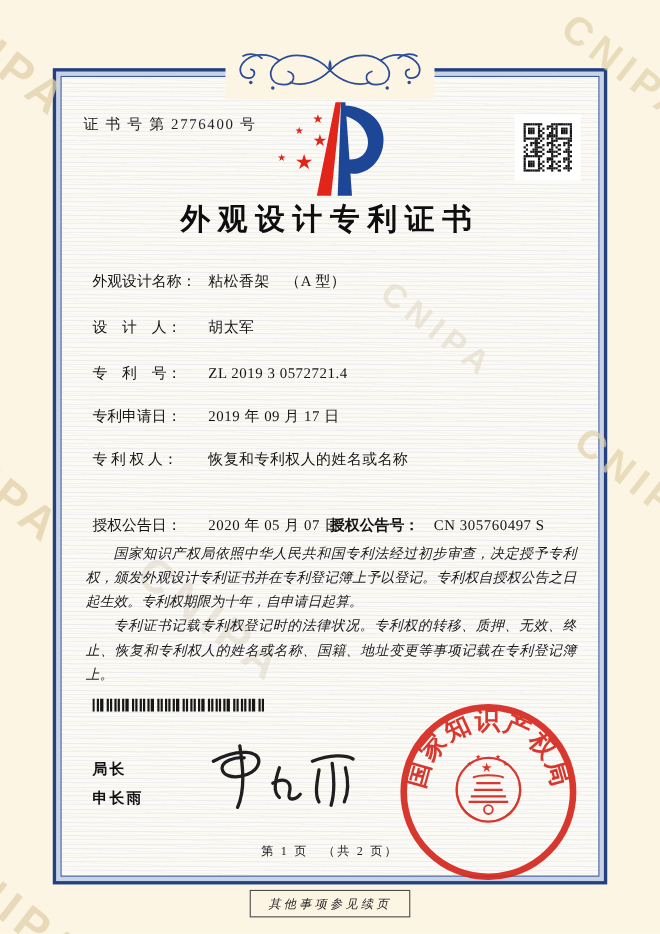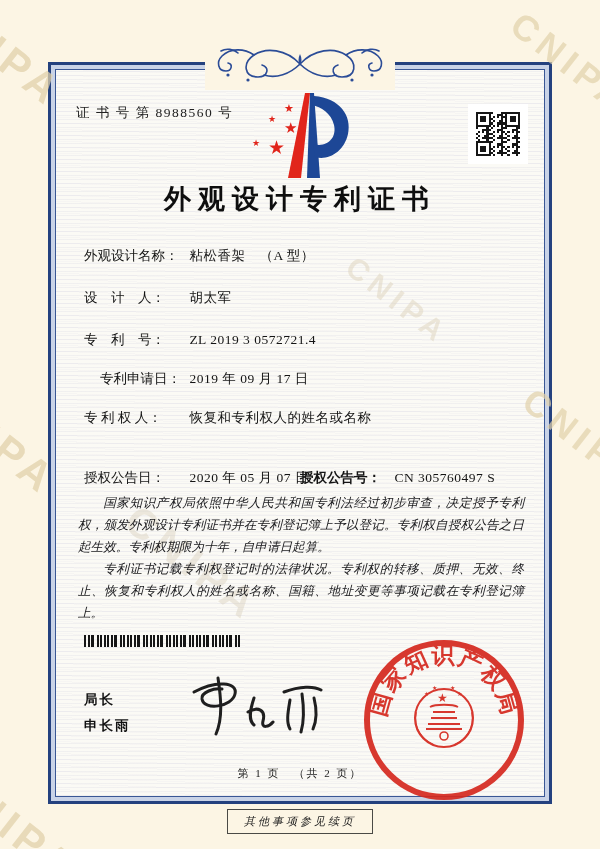--- a/index.html
+++ b/index.html
@@ -85,21 +85,21 @@
           <circle cx="40" cy="40" r="1.6" fill="#2b4c97" stroke="none"></circle>
         </g>
         <use href="#fl-half" transform="translate(184,0) scale(-1,1)"></use>
         <path d="M92,14 C90,18 90,22 92,26 C94,22 94,18 92,14 Z" fill="#2b4c97" stroke="none"></path>
       </g>
     </svg>
   </div>
 
   <div class="content">
 
-    <div class="certno">证 书 号 第 8988560 号</div>
+    <div class="certno">证 书 号 第 2776400 号</div>
 
     <div class="logo">
       <svg width="106" height="92" viewBox="0 0 106 92">
         <polygon points="59,3 64,3 55,88 42,88" fill="#e1251b"></polygon>
         <polygon points="64,3 68,3 74,88 61,88" fill="#1d4796"></polygon>
         <path d="M68,6 C94,8 106,26 102,44 C98,62 82,71 69,67 L67,54 C81,58 91,48 88,35 C85,23 75,17 66,15 Z" fill="#1d4796"></path>
         <text x="38" y="22" font-size="11" fill="#e1251b">★</text>
         <text x="22" y="32" font-size="9" fill="#e1251b">★</text>
         <text x="38" y="43" font-size="15" fill="#e1251b">★</text>
         <text x="6" y="56" font-size="9" fill="#e1251b">★</text>
@@ -351,21 +351,21 @@
       <span class="fvalue">胡太军</span>
     </div>
     <div class="frow" style="top:247px;">
       <span class="flabel">外观设计名称：</span>
       <span class="fvalue">粘松香架　（A 型）</span>
     </div>
     <div class="frow" style="top:331px;">
       <span class="flabel">专　利　号：</span>
       <span class="fvalue">ZL 2019 3 0572721.4</span>
     </div>
-    <div class="frow" style="top:370px;text-align:right;">
+    <div class="frow" style="top:370px;">
       <span class="flabel">专利申请日：</span>
       <span class="fvalue">2019 年 09 月 17 日</span>
     </div>
     <div class="frow" style="top:409px;">
       <span class="flabel">专 利 权 人：</span>
       <span class="fvalue">恢复和专利权人的姓名或名称</span>
     </div>
     <div class="frow" style="top:469px;">
       <span class="flabel">授权公告日：</span>
       <span class="fvalue">2020 年 05 月 07 日</span>

